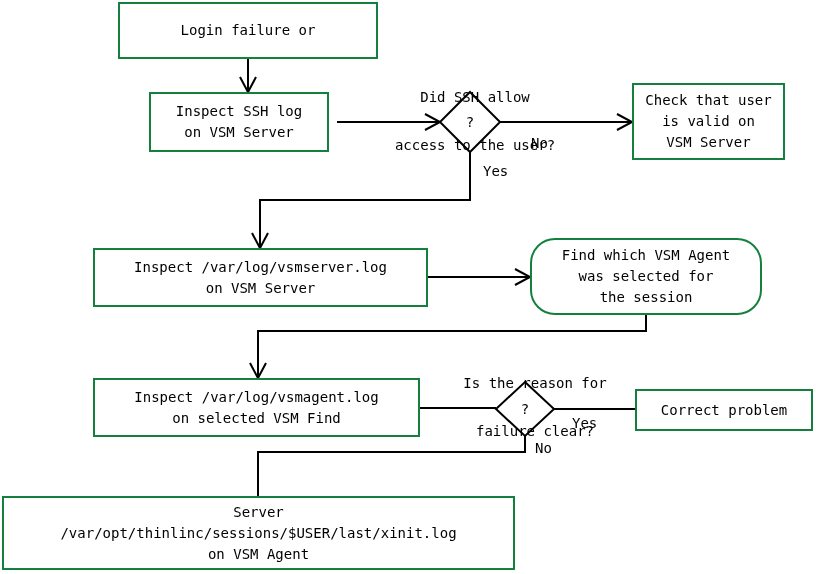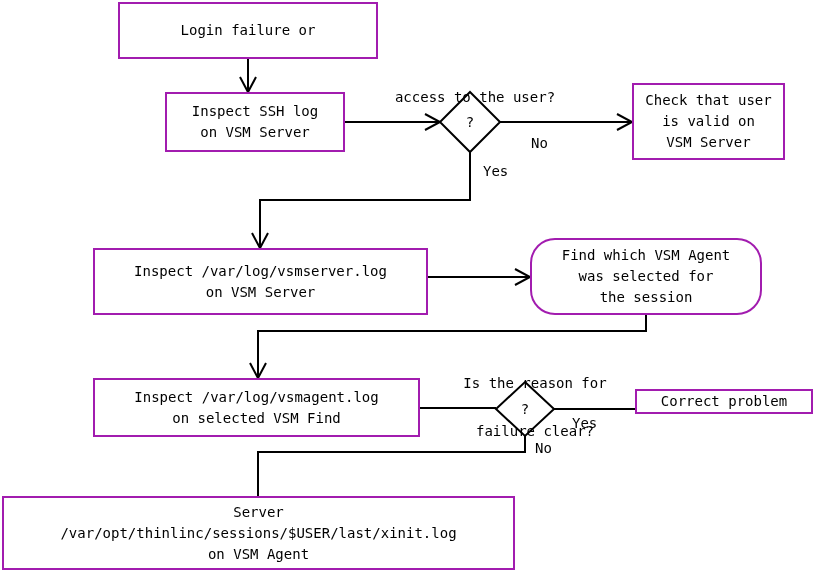--- a/index.html
+++ b/index.html
@@ -3,21 +3,21 @@
 <meta charset="utf-8">
 <style>
   html,body{margin:0;padding:0;background:#ffffff;}
   .canvas{
     position:relative;width:816px;height:574px;background:#ffffff;
     font-family:"DejaVu Sans Mono","Liberation Mono",monospace;color:#000;
     overflow:hidden;
   }
   .edge-layer{position:absolute;left:0;top:0;width:816px;height:574px;}
   .node{
-    position:absolute;box-sizing:border-box;border:2px solid #a21caf;background:#fff;
+    position:absolute;box-sizing:border-box;border:2px solid #15803d;background:#fff;
     display:flex;flex-direction:column;align-items:center;justify-content:center;
     text-align:center;font-size:14px;line-height:21px;white-space:pre;
   }
   .node-line{white-space:pre;}
   .elabel{
     position:absolute;font-size:14px;line-height:16px;white-space:pre;
   }
   .elabel.centered{text-align:center;}
   .qmark{
     position:absolute;width:30px;text-align:center;font-size:14px;line-height:16px;
@@ -58,61 +58,62 @@
     <g stroke="#000000" stroke-width="2" fill="#ffffff">
       <polygon points="470,92 500,122 470,152 440,122"></polygon>
       <polygon points="525,382 554,409 525,436 496,409"></polygon>
     </g>
   </svg>
 
   <div class="node" style="left:118px;top:2px;width:260px;height:57px;">
     <div class="node-line">Login failure or</div>
   </div>
 
-  <div class="node" style="left:165px;top:92px;width:180px;height:60px;">
+  <div class="node" style="left:149px;top:92px;width:180px;height:60px;">
     <div class="node-line">Inspect SSH log</div>
     <div class="node-line">on VSM Server</div>
   </div>
 
   <div class="node" style="left:632px;top:83px;width:153px;height:77px;">
     <div class="node-line">Check that user</div>
     <div class="node-line">is valid on</div>
     <div class="node-line">VSM Server</div>
   </div>
 
-  <div class="node" style="left:93px;top:248px;width:335px;height:67px;">
+  <div class="node" style="left:93px;top:248px;width:335px;height:59px;">
     <div class="node-line">Inspect /var/log/vsmserver.log</div>
     <div class="node-line">on VSM Server</div>
   </div>
 
   <div class="node" style="left:530px;top:238px;width:232px;height:77px;border-radius:25px;">
     <div class="node-line">Find which VSM Agent</div>
     <div class="node-line">was selected for</div>
     <div class="node-line">the session</div>
   </div>
 
   <div class="node" style="left:93px;top:378px;width:327px;height:59px;">
     <div class="node-line">Inspect /var/log/vsmagent.log</div>
     <div class="node-line">on selected VSM Find</div>
   </div>
 
-  <div class="node" style="left:635px;top:389px;width:178px;height:25px;">
+  <div class="node" style="left:635px;top:389px;width:178px;height:42px;">
     <div class="node-line">Correct problem</div>
   </div>
 
   <div class="node" style="left:2px;top:496px;width:513px;height:74px;">
     <div class="node-line">Server</div>
     <div class="node-line">/var/opt/thinlinc/sessions/$USER/last/xinit.log</div>
     <div class="node-line">on VSM Agent</div>
   </div>
 
   <div class="qmark" style="left:455px;top:114px;">?</div>
   <div class="qmark" style="left:510px;top:401px;">?</div>
 
   <div class="elabel centered" style="left:388px;top:57px;width:174px;">
+    <div>Did SSH allow</div>
     <div>access to the user?</div>
   </div>
 
   <div class="elabel" style="left:531px;top:135px;">No</div>
 
   <div class="elabel" style="left:483px;top:163px;">Yes</div>
 
   <div class="elabel centered" style="left:460px;top:343px;width:150px;">
     <div>Is the reason for</div>
     <div>failure clear?</div>

